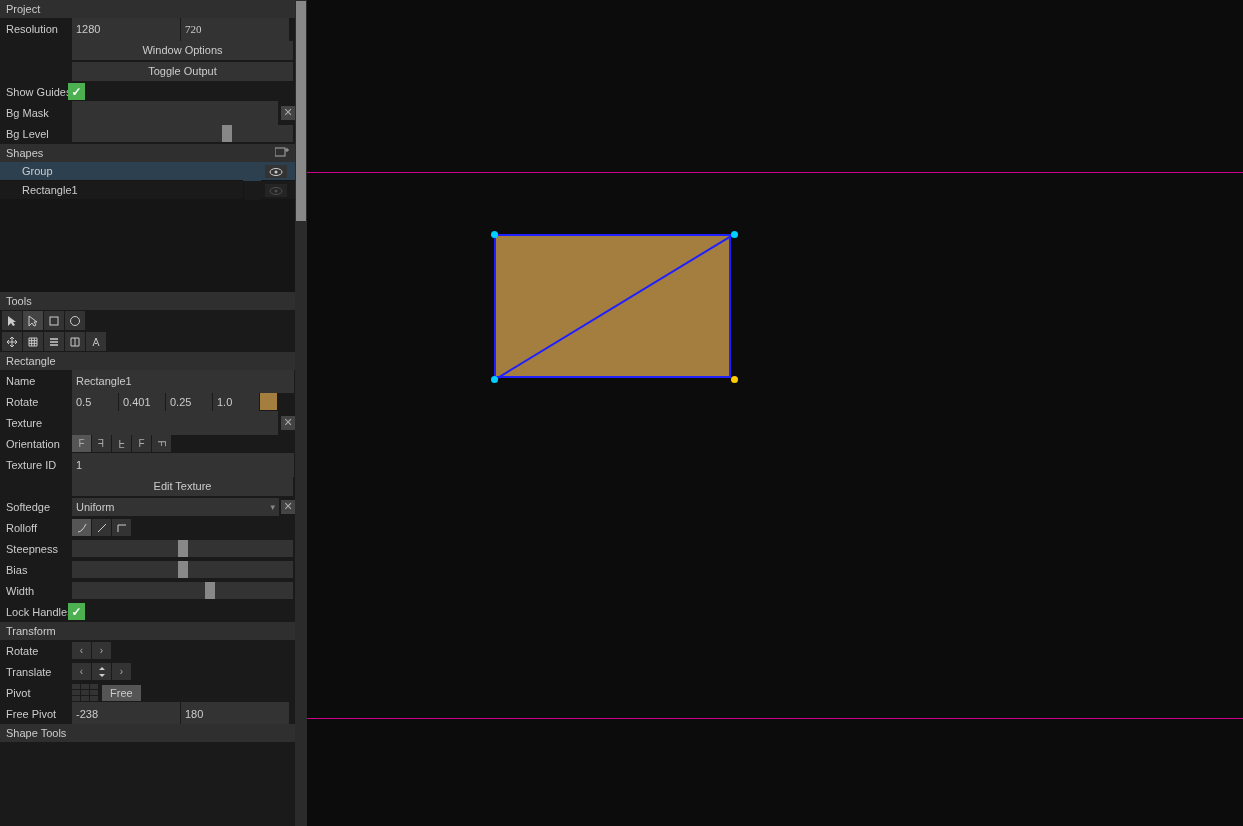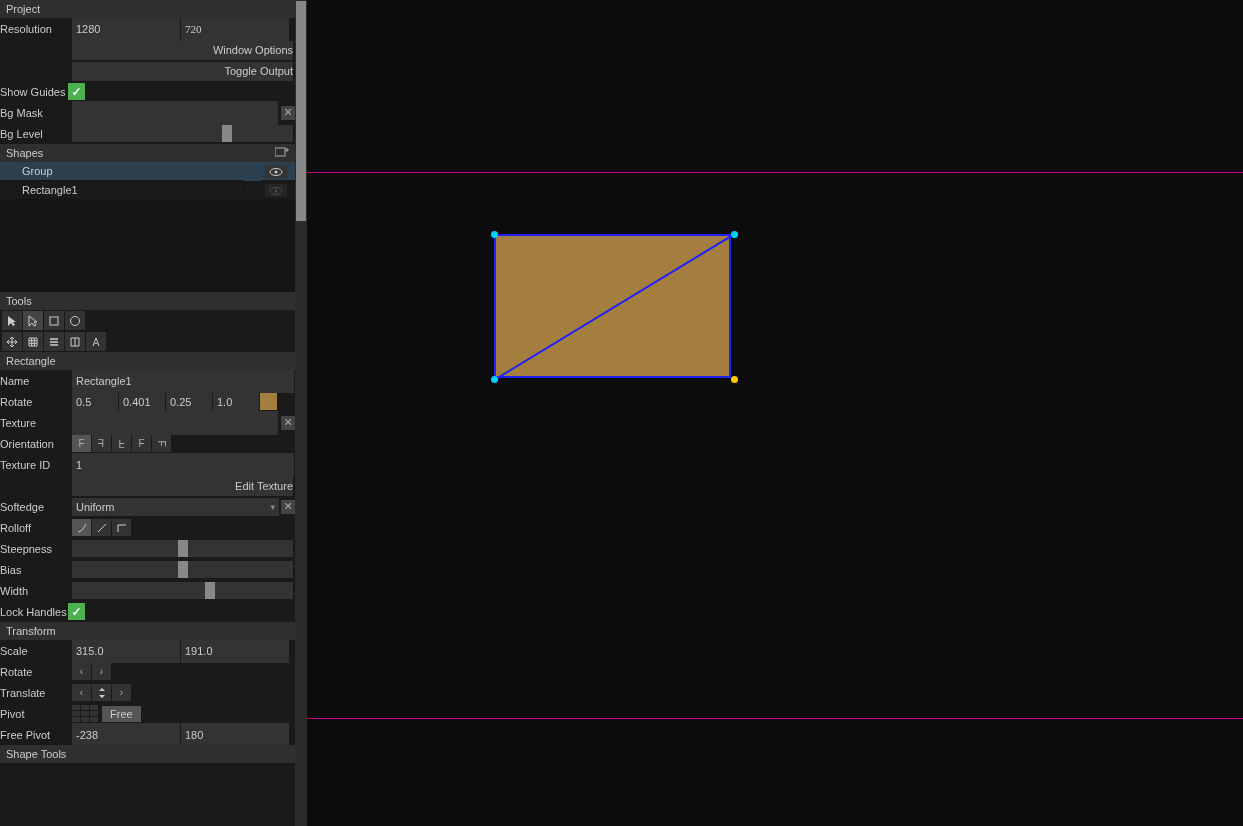--- a/index.html
+++ b/index.html
@@ -3,23 +3,23 @@
 <meta charset="utf-8">
 <style>
 * { box-sizing: border-box; margin: 0; padding: 0; font-family: Arial, sans-serif; }
 body { background: #0c0c0c; color: #ccc; font-size: 11px; width: 1243px; height: 826px; overflow: hidden; position: relative; }
 .sidebar { position: absolute; left: 0; top: 0; width: 295px; height: 826px; background: #1a1a1a; overflow: hidden; }
 .vscroll { position: absolute; left: 295px; top: 0; width: 12px; height: 826px; background: #2b2b2b; }
 .vscroll-thumb { background: #888; width: 10px; margin: 1px; height: 220px; border-radius: 0; }
 .canvas { position: absolute; left: 307px; top: 0; right: 0; height: 826px; background: #0c0c0c; }
 .section-header { background: #2f2f2f; padding: 3px 6px; font-size: 11px; color: #ccc; height: 18px; line-height: 12px; position: relative; }
 .row { display: flex; align-items: center; height: 21px; background: #1a1a1a; }
-.label { width: 72px; color: #ccc; font-size: 11px; flex-shrink: 0; }
+.label { width: 72px; padding-left: 6px; color: #ccc; font-size: 11px; flex-shrink: 0; }
 .input { background: #333; color: #ccc; border: none; height: 18px; padding: 12px 4px; font-size: 11px; margin-right: 1px; }
-.btn-wide { background: #333; color: #ccc; text-align: right; height: 19px; line-height: 19px; font-size: 11px; margin-left: 72px; margin-right: 2px; margin-top: 2px; }
+.btn-wide { background: #333; color: #ccc; text-align: center; height: 19px; line-height: 19px; font-size: 11px; margin-left: 72px; margin-right: 2px; margin-top: 2px; }
 .checkbox { width: 17px; height: 17px; background: #4caf50; display: inline-flex; align-items: center; justify-content: center; color: #fff; font-size: 12px; font-weight: bold; }
 .checkbox.off { background: #333; color: transparent; }
 .clear-btn { width: 14px; height: 14px; background: #444; color: #aaa; display: inline-flex; align-items: center; justify-content: center; font-size: 11px; margin-left: 2px; }
 .slider-track { background: #333; height: 17px; flex: 1; position: relative; margin-right: 2px; }
 .slider-thumb { position: absolute; top: 0; width: 10px; height: 17px; background: #888; }
 .tree-item { height: 19px; background: #1a1a1a; display: flex; align-items: center; padding-left: 22px; font-size: 11px; border-bottom: 1px solid #151515; position: relative; }
 .tree-item.selected { background: #2c4050; }
 .tree-eye { position: absolute; right: 8px; top: 3px; width: 22px; height: 13px; background: #333; display: flex; align-items: center; justify-content: center; }
 .tree-spacer { height: 92px; background: #151515; }
 .tool-row { display: flex; height: 21px; background: #1a1a1a; padding: 1px 2px; gap: 1px; }
@@ -230,25 +230,20 @@
         <div class="slider-thumb" style="left:60%"></div>
       </div>
   </div>
   <div class="row">
     <div class="label" style="width:68px;white-space:nowrap;overflow:hidden">Lock Handles</div>
     <div class="checkbox">✓</div>
   </div>
 
   <div class="section-header">Transform</div>
   <div class="row">
-    <div class="label">Scale</div>
-    <input class="input" style="width: 108px;" value="315.0">
-    <input class="input" style="width: 108px;" value="191.0">
-  </div>
-  <div class="row">
     <div class="label">Rotate</div>
     <div class="small-btn">‹</div>
     <div class="small-btn">›</div>
   </div>
   <div class="row">
     <div class="label">Translate</div>
     <div class="small-btn">‹</div>
     <div class="small-btn">
         <svg width="10" height="12">
           <path d="M5 1 L2 4 L8 4 Z M5 11 L2 8 L8 8 Z" fill="#ccc"></path>

